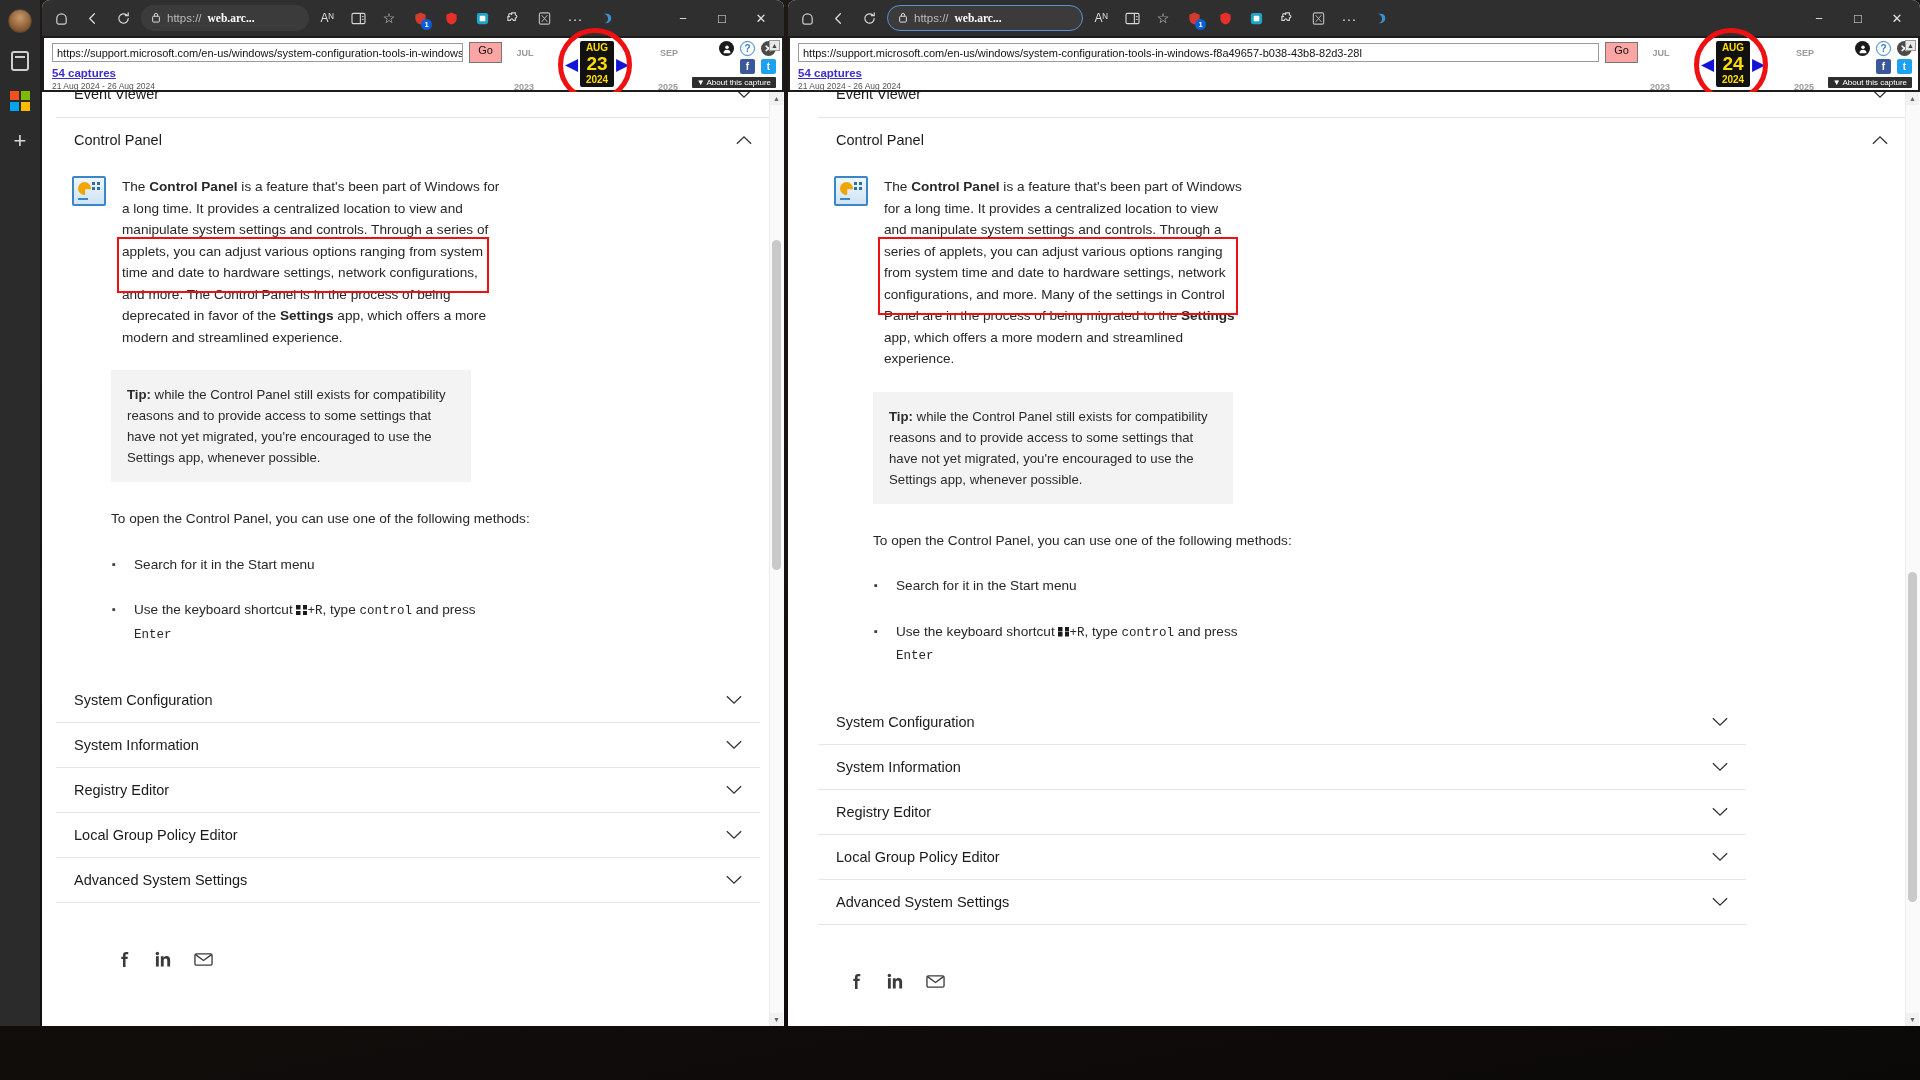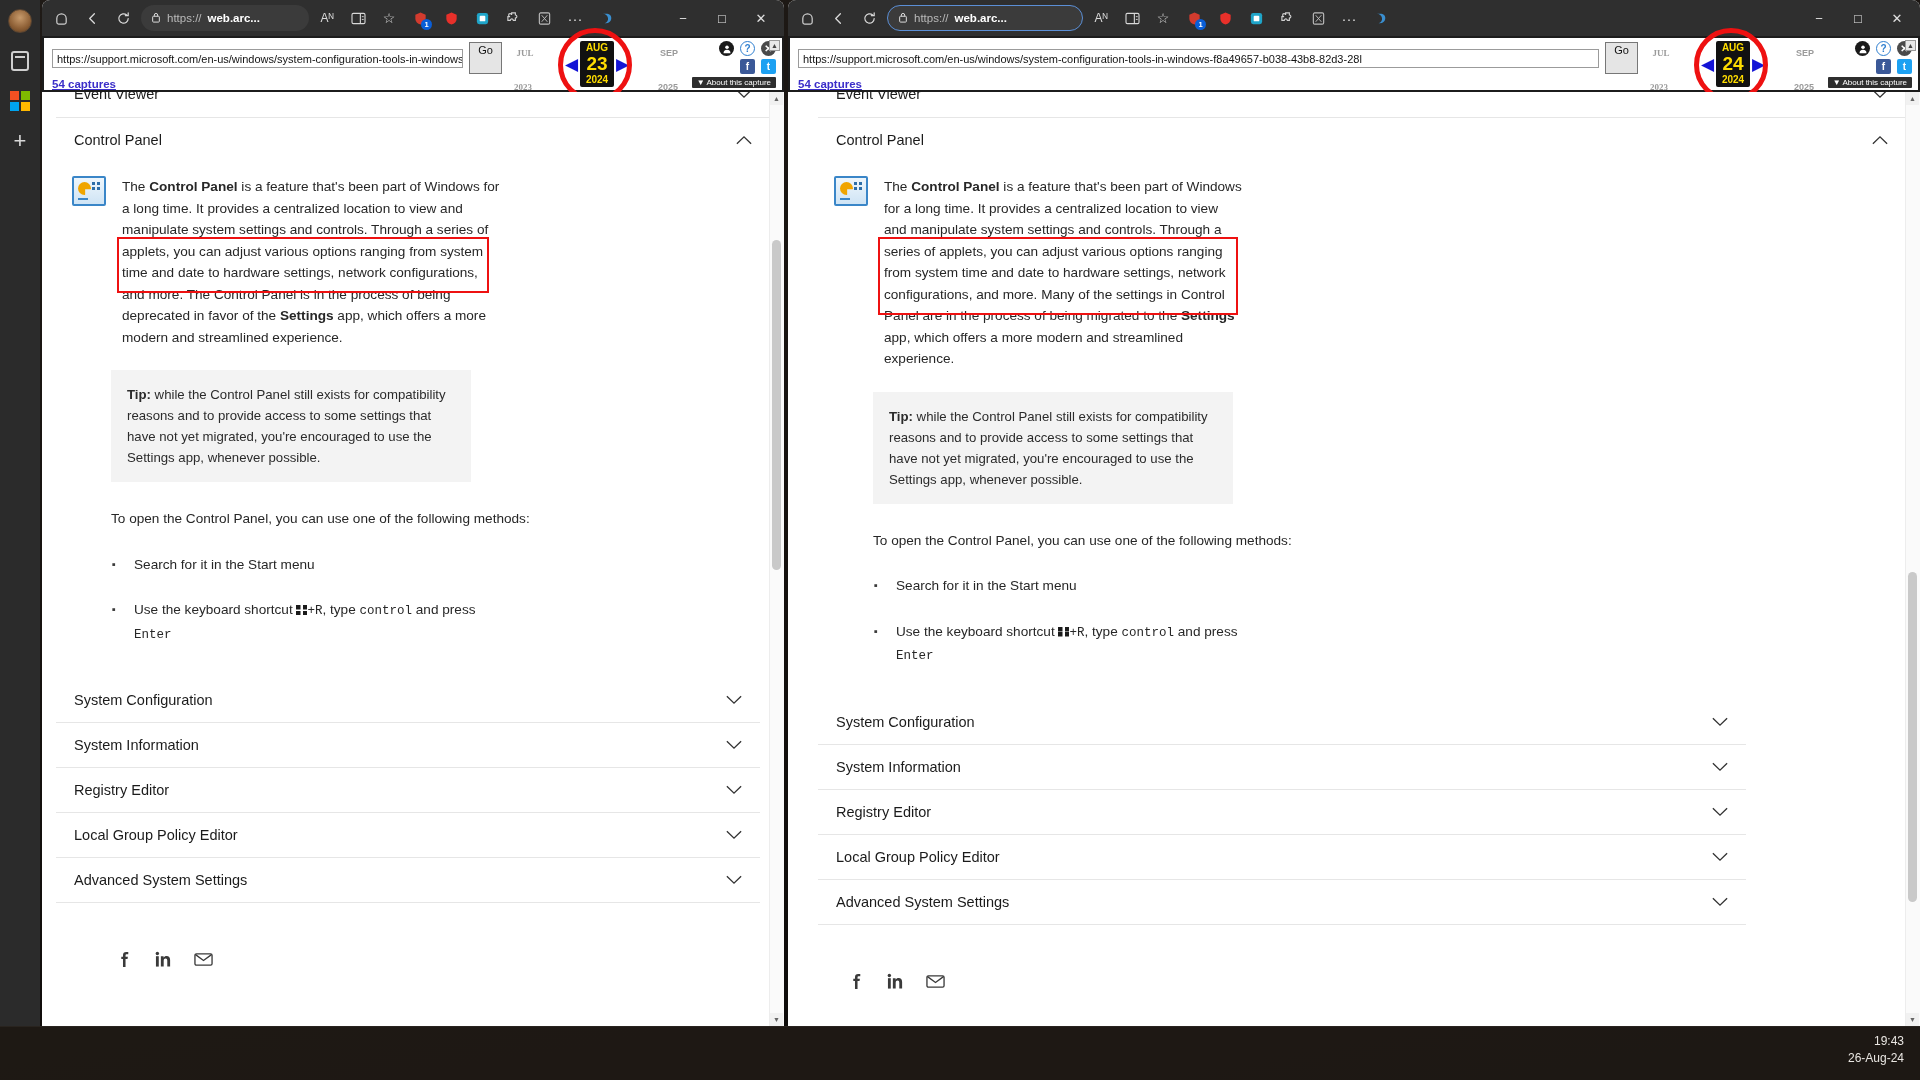--- a/index.html
+++ b/index.html
@@ -86,21 +86,21 @@
   .omnibox {
     flex: 0 0 auto;
     height: 26px; border-radius: 13px;
     background: #3b3b3b;
     display: flex; align-items: center; gap: 6px;
     padding: 0 10px; color: #e3e3e3; font-size: 11.5px;
     min-width: 150px;
   }
   .win-left .omnibox { width: 168px; }
   .win-right .omnibox { width: 196px; border: 1px solid #5b8fd6; }
-  .omnibox .host { color: #fff; font-weight: bold; }
+  .omnibox .host { color: #fff; font-weight: bold; font-family: Liberation Serif, serif; }
   .omnibox .scheme { color: #b9b9b9; }
   .chrome-spacer { flex: 1 1 auto; }
   .win-ctrl { width: 34px; height: 30px; display:flex; align-items:center; justify-content:center; color:#e0e0e0; font-size: 13px; }
   .badge-dot {
     position: absolute; width: 11px; height: 11px; border-radius: 50%;
     background: #0a5ed7; color: #fff; font-size: 7.5px; line-height: 11px;
     text-align: center; right: 1px; bottom: 1px; font-weight: bold;
   }
 
   
@@ -116,22 +116,22 @@
   .wb-urlrow { display: flex; align-items: center; gap: 6px; }
   .wb-url {
     flex: 1 1 auto;
     border: 1px solid #9b9b9b; background: #fff;
     font-size: 11px; color: #111; padding: 2px 4px;
     white-space: nowrap; overflow: hidden;
     font-family: "Liberation Sans", sans-serif;
     height: 19px; line-height: 15px;
   }
   .wb-go {
-    border: 1px solid #777; background: #e5e5e5;
-    font-size: 11px; padding: 1px 8px; height: 32px;
+    border: 1px solid #777; background: #fca5a5;
+    font-size: 11px; padding: 1px 8px; height: 21px;
     color: #111;
   }
   .wb-captures {
     margin-top: 4px;
     font-size: 11.5px; color: #3b2ec9; text-decoration: underline; font-weight: bold;
   }
   .wb-range { margin-top: 2px; font-size: 8.5px; color: #555; }
 
   .wb-dates {
     position: relative;
@@ -147,21 +147,21 @@
     padding: 1px 5px; border-radius: 2px; min-width: 34px;
   }
   .wb-mon { font-size: 10px; font-weight: bold; line-height: 12px; }
   .wb-day { font-size: 19px; font-weight: bold; line-height: 20px; }
   .wb-yr  { font-size: 10px; font-weight: bold; line-height: 12px; }
   .circle-hl {
     position: absolute; border: 5px solid #ee1111; border-radius: 50%;
     width: 74px; height: 74px; left: 50px; top: -10px; pointer-events: none;
   }
   .wb-side-cols { position: absolute; top: 10px; display:flex; flex-direction:column; align-items:center; }
-  .wb-col-left { left: 6px; font-family: Liberation Serif, serif; }
+  .wb-col-left { left: 6px; }
   .wb-col-right { right: 6px; }
 
   .wb-right {
     width: 96px; flex: 0 0 96px;
     padding: 3px 6px 0 0;
     display: flex; flex-direction: column; align-items: flex-end; gap: 3px;
   }
   .wb-iconrow { display: flex; gap: 6px; align-items: center; }
   .wb-cirbtn { width: 15px; height: 15px; border-radius: 50%; display:flex; align-items:center; justify-content:center; font-size:10px; font-weight:bold; }
   .wb-ci-user { background: #1a1a1a; color: #fff; }
@@ -751,19 +751,13 @@
         </div>
       </div>
 
       <div class="vscroll-track"></div>
       <div class="vs-arrow" style="top:0;">▲</div>
       <div class="vs-arrow" style="bottom:0;">▼</div>
       <div class="vscroll" style="top:480px; height:330px;"></div>
     </div>
   </div>
 
-  <div class="taskbar">
-    <div class="tray-clock">
-      <div>19:43</div>
-      <div>26-Aug-24</div>
-    </div>
-  </div>
 </div>
 
 </body></html>

